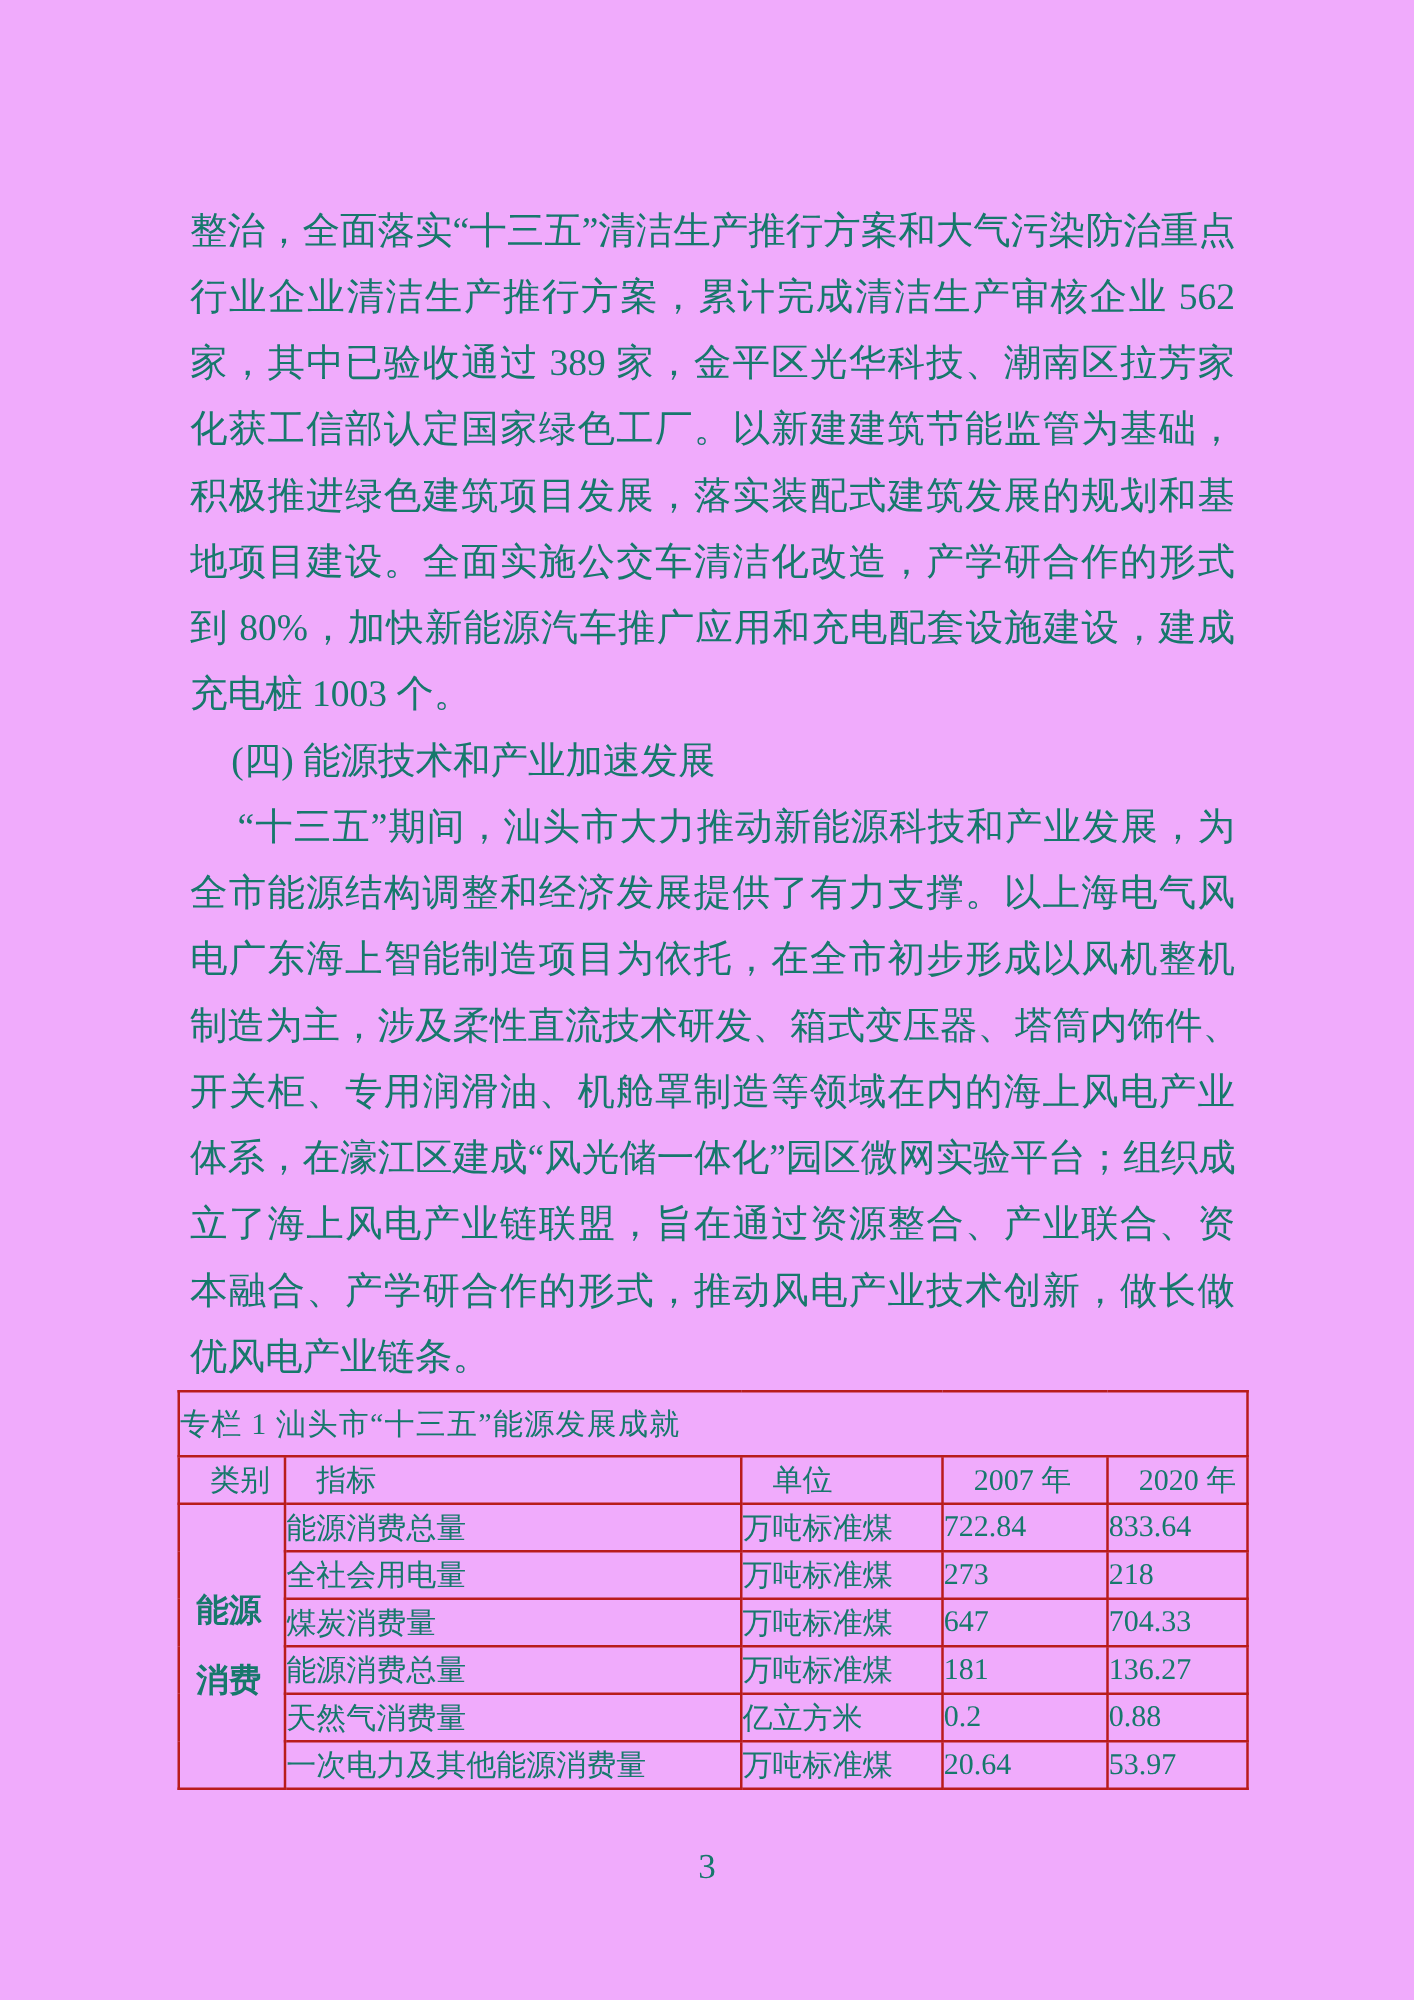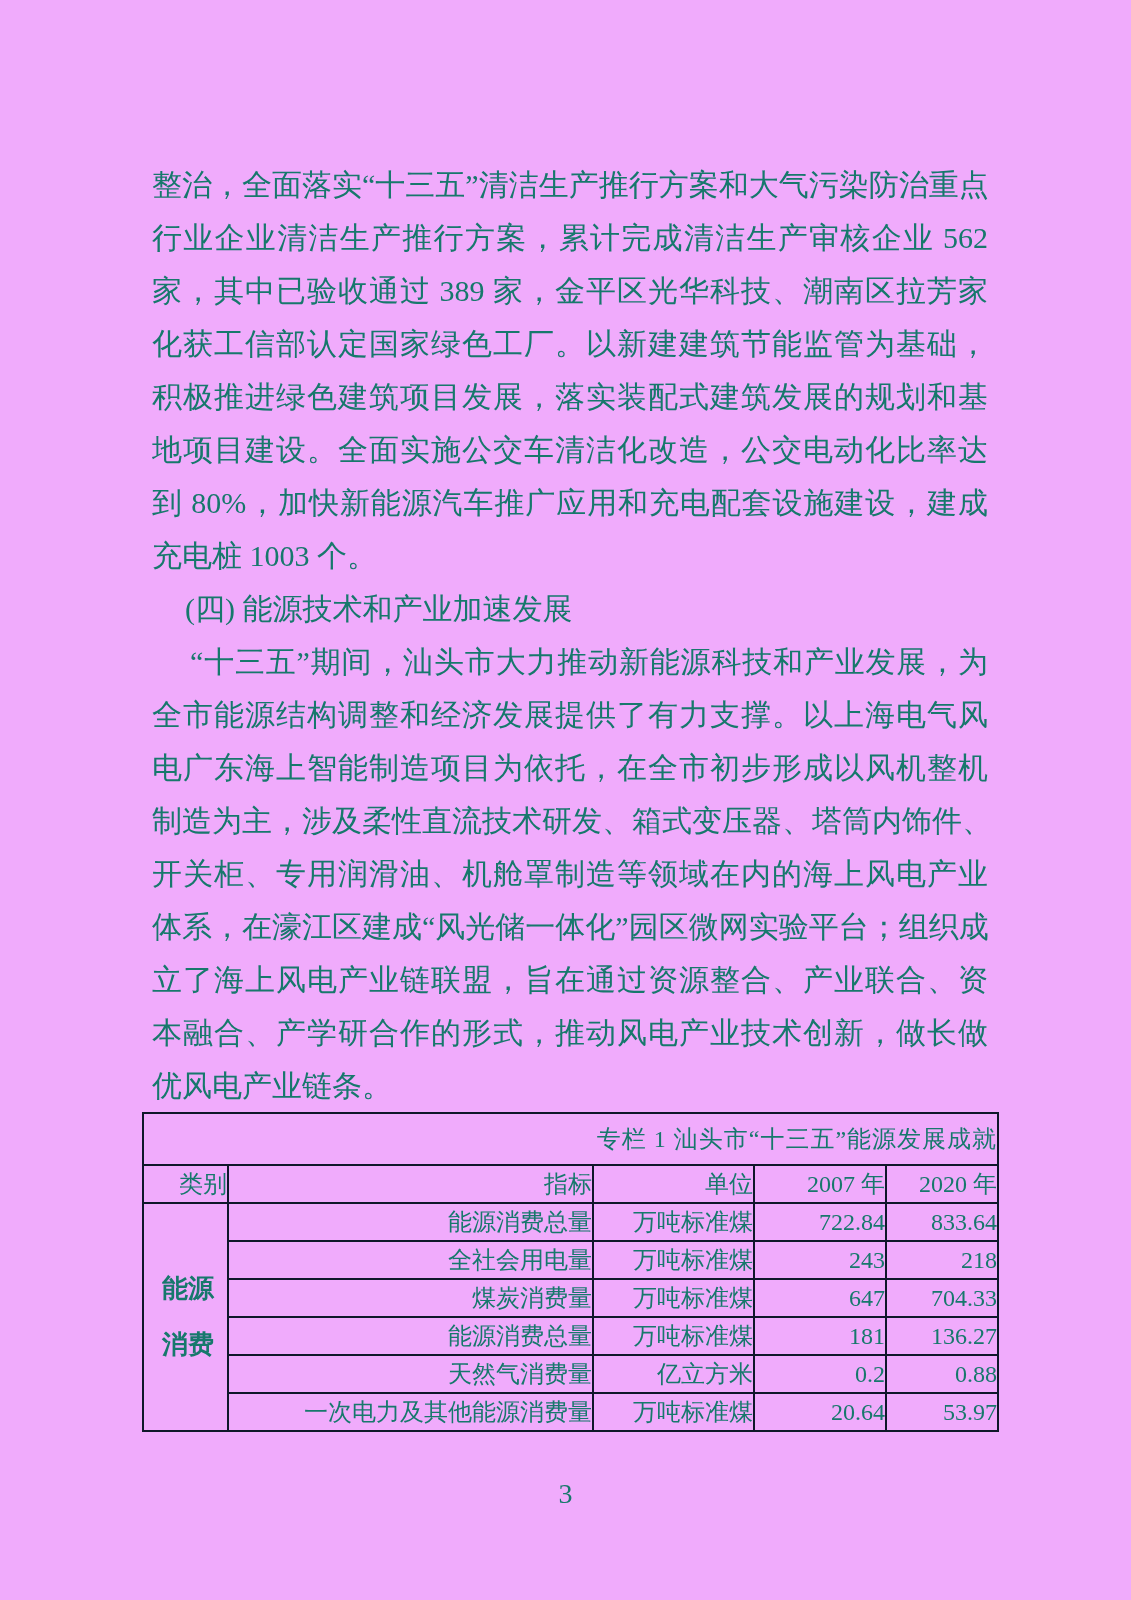--- a/index.html
+++ b/index.html
@@ -41,28 +41,28 @@
     position: absolute;
     left: 142px;
     top: 1112px;
     width: 855px;
     border-collapse: collapse;
     table-layout: fixed;
     font-size: 24px;
     color: #17786c;
   }
   table.box td {
-    border: 2px solid #0f172a;
-    text-align: right;
+    border: 2px solid #b91c1c;
+    text-align: left;
     vertical-align: middle;
     padding: 0;
     overflow: hidden;
   }
   tr.title-row td { height: 50px; font-size: 24px; letter-spacing: 1px; }
-  tr.header-row td { height: 36px; }
+  tr.header-row td { height: 36px; padding-left: 24px; }
   tr.data-row td { height: 36px; }
   td.ind-cell { text-align: left; padding-left: 12px; }
   td.group-cell {
     font-weight: bold;
     font-size: 26px;
     line-height: 2.15;
   }
   .group-inner { width: 2.2em; margin: 0 auto; }
   .page-number {
     position: absolute;
@@ -78,21 +78,21 @@
 
 <div class="page">
 
   <div class="body-text">
     <div>
       <div class="line">整治，全面落实“十三五”清洁生产推行方案和大气污染防治重点</div>
       <div class="line">行业企业清洁生产推行方案，累计完成清洁生产审核企业 562</div>
       <div class="line">家，其中已验收通过 389 家，金平区光华科技、潮南区拉芳家</div>
       <div class="line">化获工信部认定国家绿色工厂。以新建建筑节能监管为基础，</div>
       <div class="line">积极推进绿色建筑项目发展，落实装配式建筑发展的规划和基</div>
-      <div class="line">地项目建设。全面实施公交车清洁化改造，公交电动化比率达</div>
+      <div class="line">地项目建设。全面实施公交车清洁化改造，产学研合作的形式</div>
       <div class="line">到 80%，加快新能源汽车推广应用和充电配套设施建设，建成</div>
       <div class="line end">充电桩 1003 个。</div>
     </div>
 
     <div class="heading">(四) 能源技术和产业加速发展</div>
 
     <div>
       <div class="line ind">“十三五”期间，汕头市大力推动新能源科技和产业发展，为</div>
       <div class="line">全市能源结构调整和经济发展提供了有力支撑。以上海电气风</div>
       <div class="line">电广东海上智能制造项目为依托，在全市初步形成以风机整机</div>
@@ -129,21 +129,21 @@
           <div class="group-inner">能源消费</div>
         </td>
         <td class="ind-cell">能源消费总量</td>
         <td>万吨标准煤</td>
         <td>722.84</td>
         <td>833.64</td>
       </tr>
       <tr class="data-row">
         <td class="ind-cell">全社会用电量</td>
         <td>万吨标准煤</td>
-        <td>243</td>
+        <td>273</td>
         <td>218</td>
       </tr>
       <tr class="data-row">
         <td class="ind-cell">煤炭消费量</td>
         <td>万吨标准煤</td>
         <td>647</td>
         <td>704.33</td>
       </tr>
       <tr class="data-row">
         <td class="ind-cell">能源消费总量</td>

